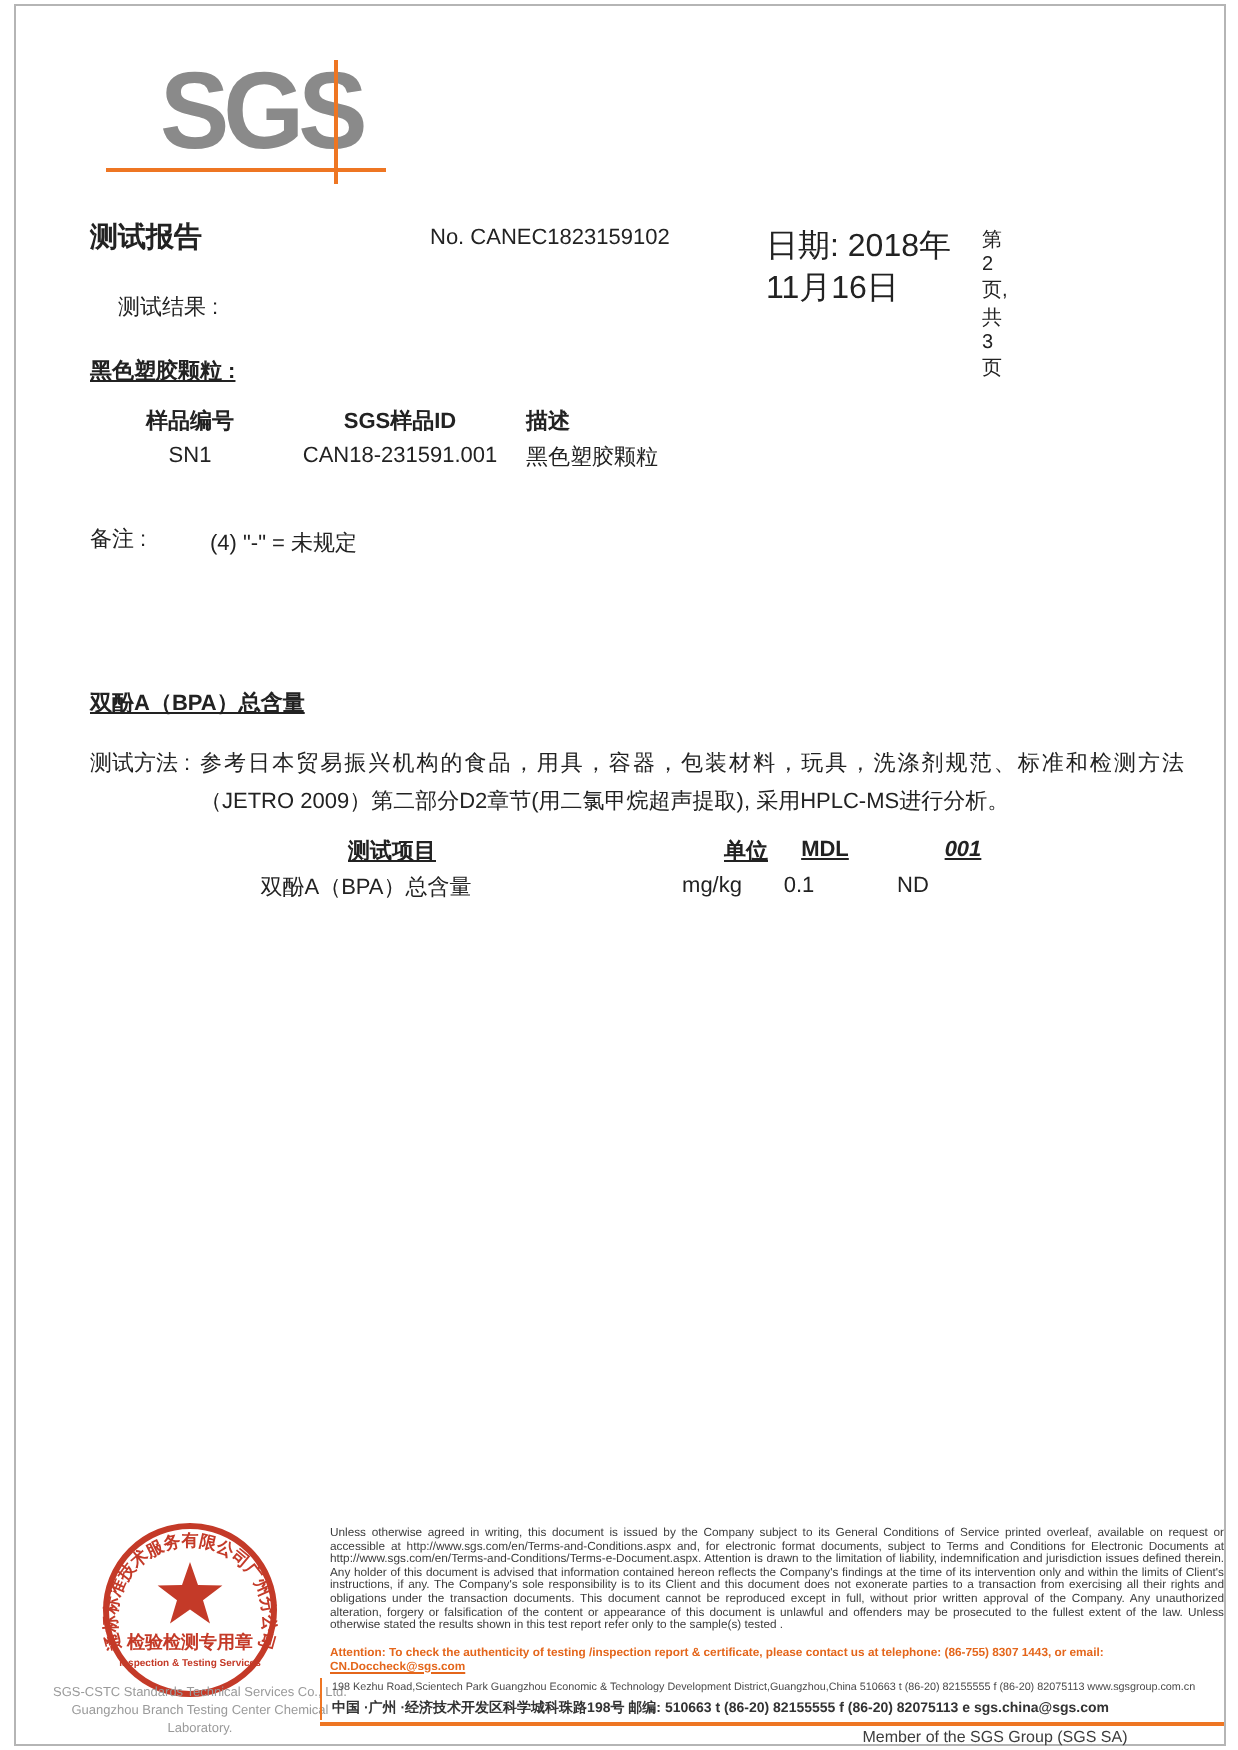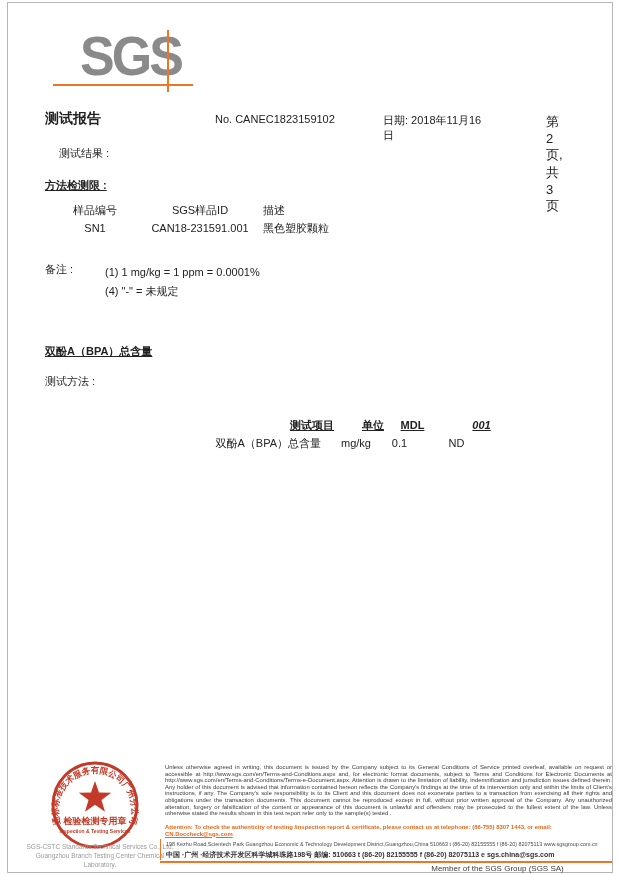--- a/index.html
+++ b/index.html
@@ -9,42 +9,42 @@
 
   
   .logo-text{position:absolute;left:80px;top:30px;font-size:52px;font-weight:bold;color:#8a8a8a;
     letter-spacing:-3px;line-height:1;transform:scaleY(1.05);}
   .logo-hline{position:absolute;left:53px;top:84px;width:140px;height:2px;background:#ee7623;}
   .logo-vline{position:absolute;left:167px;top:30px;width:2px;height:62px;background:#ee7623;}
 
   
   .doc-title{position:absolute;left:45px;top:110px;font-size:14px;font-weight:bold;}
   .report-no{position:absolute;left:215px;top:113px;font-size:11px;}
-  .report-date{position:absolute;left:383px;top:113px;font-size:11px;}
-  .page-info{position:absolute;left:546px;top:113px;font-size:13px;}
+  .report-date{position:absolute;left:383px;top:113px;font-size:16px;}
+  .page-info{position:absolute;left:491px;top:113px;font-size:10px;}
   .test-results-label{position:absolute;left:59px;top:146px;font-size:11px;}
   .sample-heading{position:absolute;left:45px;top:178px;font-size:11px;font-weight:bold;text-decoration:underline;}
 
   .sample-table{position:absolute;left:45px;top:201px;font-size:11px;}
   .sample-table .tr{display:flex;height:18px;align-items:center;}
   .sample-table .c1{width:100px;text-align:center;}
   .sample-table .c2{width:110px;text-align:center;}
   .sample-table .c3{padding-left:8px;text-align:left;}
-  .sample-table .hdr{font-weight:normal;}
+  .sample-table .hdr{font-weight:bold;}
 
   .remarks-label{position:absolute;left:45px;top:262px;font-size:11px;}
   .remarks-list{position:absolute;left:105px;top:263px;font-size:11px;line-height:18.5px;}
 
   .bpa-title{position:absolute;left:45px;top:344px;font-size:11px;font-weight:bold;text-decoration:underline;}
   .method-label{position:absolute;left:45px;top:374px;font-size:11px;}
   .method-text{position:absolute;left:100px;top:373px;width:492px;font-size:11px;line-height:19px;text-align:justify;}
 
   .results-table{position:absolute;left:45px;top:416px;font-size:11px;}
   .results-table .tr{display:flex;height:18px;align-items:center;}
-  .results-table .cname{width:276px;text-align:right;}
+  .results-table .cname{width:276px;text-align:center;}
   .results-table .cunit{width:50px;text-align:right;}
   .results-table .cmdl{width:57px;text-align:center;}
   .results-table .cval{width:57px;text-align:center;}
   .results-table .hdr .u{text-decoration:underline;font-weight:bold;}
   .results-table .hdr .cname{padding-left:13px;}
   .results-table .it{font-style:italic;margin-left:24px;}
 
   
   .stamp{position:absolute;left:48px;top:758px;width:94px;height:94px;}
   .company-lines{position:absolute;left:24px;top:842px;width:152px;text-align:center;
@@ -69,43 +69,43 @@
   <div class="logo-text">SGS</div>
   <div class="logo-hline"></div>
   <div class="logo-vline"></div>
 
   <div class="doc-title">测试报告</div>
   <div class="report-no">No. CANEC1823159102</div>
   <div class="report-date">日期: 2018年11月16日</div>
   <div class="page-info">第2页,共3页</div>
 
   <div class="test-results-label">测试结果 :</div>
-  <div class="sample-heading">方法检测限 :</div>
+  <div class="sample-heading">黑色塑胶颗粒 :</div>
 
   <div class="sample-table">
     <div class="tr hdr">
       <div class="c1">样品编号</div>
       <div class="c2">SGS样品ID</div>
       <div class="c3">描述</div>
     </div>
     <div class="tr">
       <div class="c1">SN1</div>
       <div class="c2">CAN18-231591.001</div>
       <div class="c3">黑色塑胶颗粒</div>
     </div>
   </div>
 
   <div class="remarks-label">备注 :</div>
   <div class="remarks-list">
-    <div>(1) 1 mg/kg = 1 ppm = 0.0001%</div>
     <div>(4) "-" = 未规定</div>
   </div>
 
   <div class="bpa-title">双酚A（BPA）总含量</div>
   <div class="method-label">测试方法 :</div>
+  <div class="method-text">参考日本贸易振兴机构的食品，用具，容器，包装材料，玩具，洗涤剂规范、标准和检测方法（JETRO 2009）第二部分D2章节(用二氯甲烷超声提取), 采用HPLC-MS进行分析。</div>
 
   <div class="results-table">
     <div class="tr hdr">
       <div class="cname"><span class="u">测试项目</span></div>
       <div class="cunit"><span class="u">单位</span></div>
       <div class="cmdl"><span class="u">MDL</span></div>
       <div class="cval"><span class="u it">001</span></div>
     </div>
     <div class="tr">
       <div class="cname">双酚A（BPA）总含量</div>

